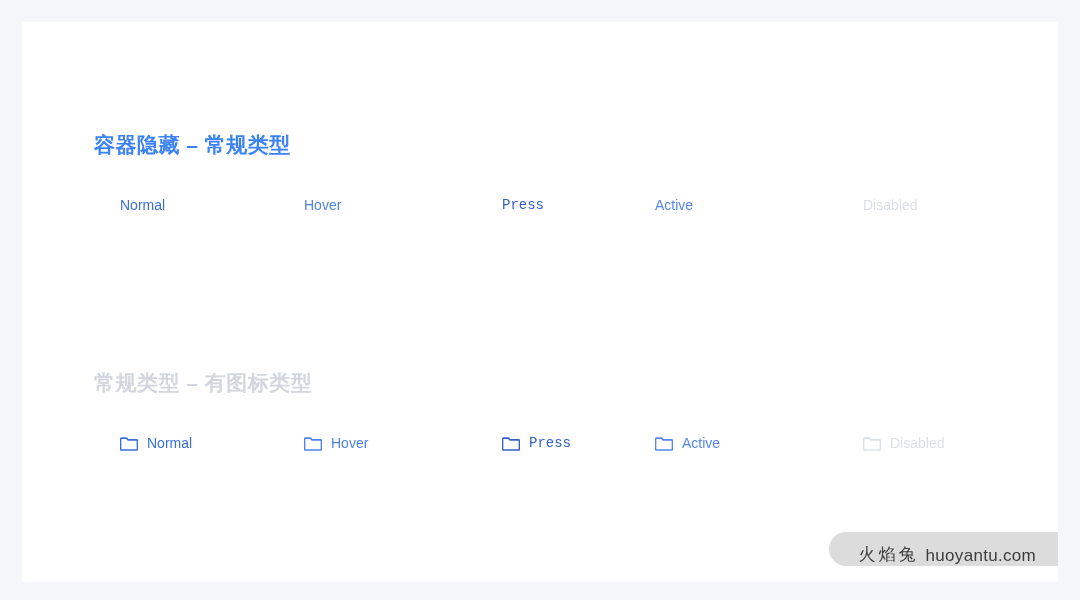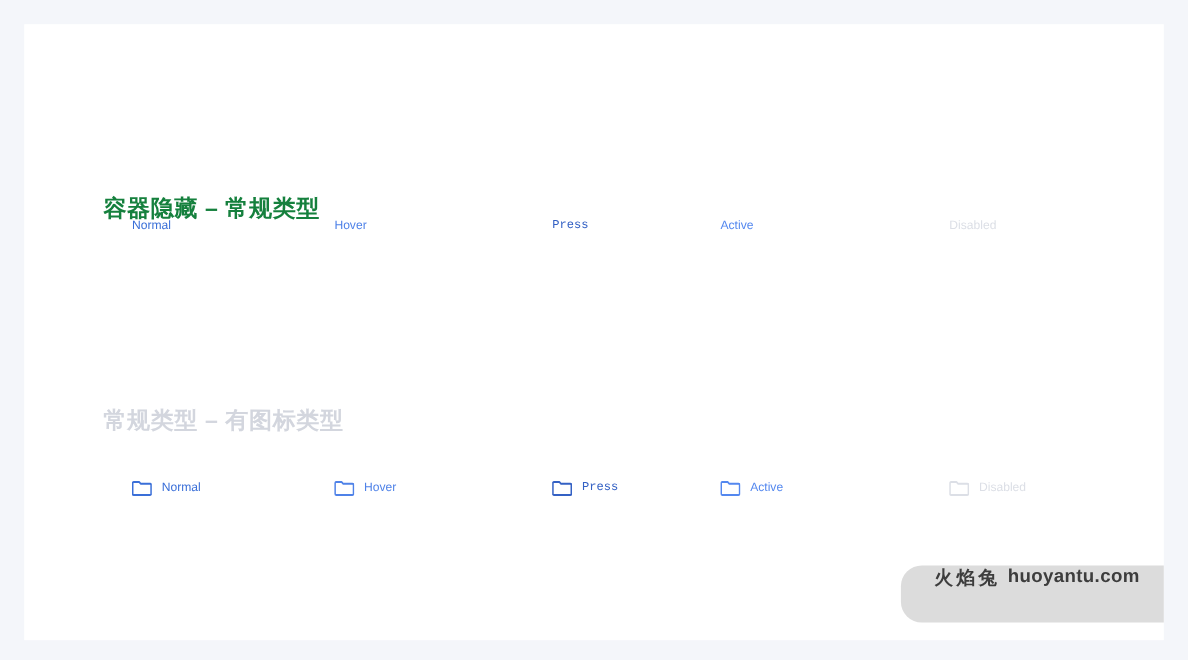--- a/index.html
+++ b/index.html
@@ -62,57 +62,56 @@
     gap: 9px;
     white-space: nowrap;
   }
   .cell-0 { left: 26px; }
   .cell-1 { left: 210px; }
   .cell-2 { left: 408px; font-family: Liberation Mono, monospace; }
   .cell-3 { left: 561px; }
   .cell-4 { left: 769px; }
 
   .link-label {
-    font-size: 11px;
+    font-size: 14px;
     line-height: 22px;
   }
 
   .folder-icon {
     display: inline-block;
     width: 18px;
     height: 16px;
     flex: 0 0 auto;
   }
   .folder-icon svg { display: block; }
 
   .watermark {
     position: absolute;
     right: 0;
     bottom: 16px;
-    height: 52px;
+    height: 34px;
     padding: 0 22px 0 30px;
     border-radius: 19px 0 0 19px;
     background: #dcdcdc;
     color: #3d3d3d;
     font-size: 17px;
     display: flex;
-    align-items: flex-start;
+    align-items: flex-end;
     gap: 7px;
     letter-spacing: 0.3px;
-    font-weight: bold;
   }
   .wm-cn { letter-spacing: 3px; }
 </style>
 </head>
 <body style="background: rgb(244, 246, 250);">
 
 <div class="canvas" style="background: rgb(255, 255, 255);">
 
   <div class="section section-normal">
-    <div class="section-title" style="color: #15803d; margin-top: 45px;">容器隐藏 – 常规类型</div>
+    <div class="section-title" style="color: #3b82f6;">容器隐藏 – 常规类型</div>
 
     <div class="row">
       <div class="cell cell-0" style="color: rgb(58, 111, 216);">
         <span class="link-label">Normal</span>
       </div>
       <div class="cell cell-1" style="color: rgb(79, 130, 232);">
         <span class="link-label">Hover</span>
       </div>
       <div class="cell cell-2" style="color: rgb(52, 97, 196);">
         <span class="link-label">Press</span>

